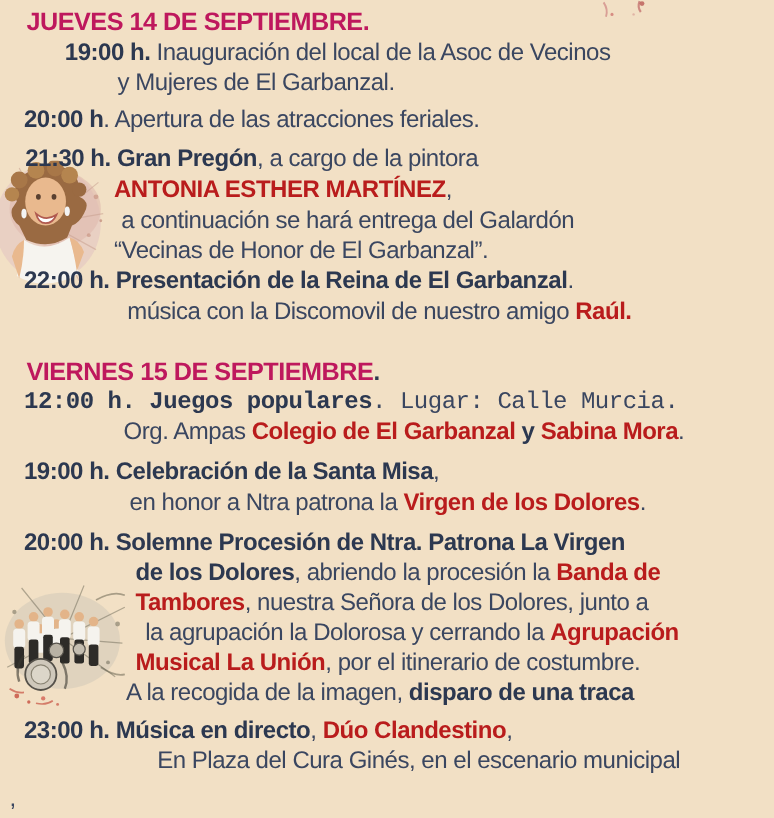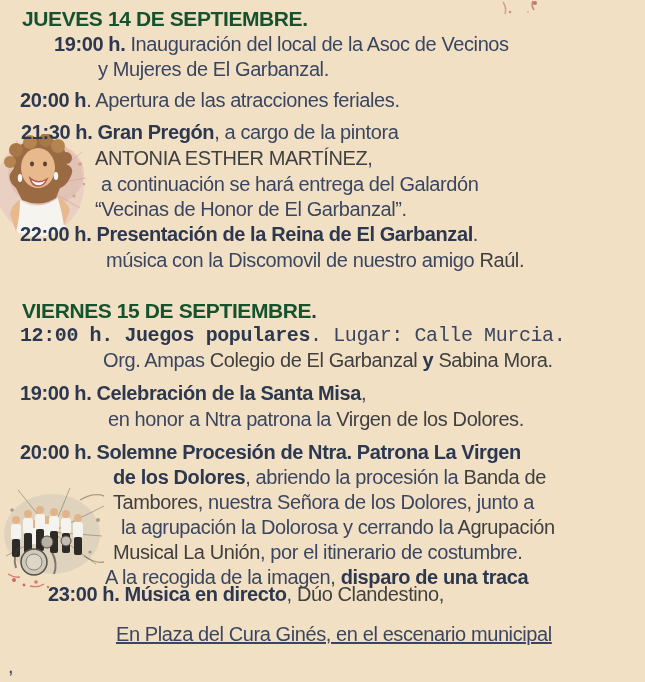--- a/index.html
+++ b/index.html
@@ -13,22 +13,22 @@
   .line{
     position:absolute;
     white-space:nowrap;
     font-size:20px;
     letter-spacing:-0.4px;
     line-height:1.15;
     color:#3a4660;
   }
   .seg-n{font-weight:400;color:#3a4660;}
   .seg-b{font-weight:700;color:#2c3850;}
-  .seg-r{font-weight:400;color:#404040;}
-  .seg-g{font-weight:700;color:#14532d;font-size:21px;}
+  .seg-r{font-weight:700;color:#b91c1c;}
+  .seg-g{font-weight:700;color:#be185d;font-size:21px;}
   .photo{position:absolute;pointer-events:none;}
 </style>
 </head>
 <body>
 
 <div class="page">
 
   <svg class="photo" style="left:495px;top:0;width:60px;height:16px;" viewBox="0 0 60 16">
     <path d="M8 2 q4 6 2 12" fill="none" stroke="#d08a86" stroke-width="1.6" opacity="0.75"></path>
     <circle cx="15" cy="12" r="1.3" fill="#cc6a66" opacity="0.7"></circle>
@@ -135,19 +135,19 @@
       <div class="line" style="top: 324px; left: 20px; font-family: Liberation Mono, monospace;"><span class="seg-b">12:00 h. Juegos populares</span><span class="seg-n">. Lugar: Calle Murcia.</span></div>
       <div class="line" style="top: 349px; left: 103px;"><span class="seg-n">Org. Ampas </span><span class="seg-r">Colegio de El Garbanzal</span><span class="seg-b"> y </span><span class="seg-r">Sabina Mora</span><span class="seg-n">.</span></div>
       <div class="line" style="top: 382px; left: 20px;"><span class="seg-b">19:00 h. Celebración de la Santa Misa</span><span class="seg-n">,</span></div>
       <div class="line" style="top: 408px; left: 108px;"><span class="seg-n">en honor a Ntra patrona la </span><span class="seg-r">Virgen de los Dolores</span><span class="seg-n">.</span></div>
       <div class="line" style="top: 441px; left: 20px;"><span class="seg-b">20:00 h. Solemne Procesión de Ntra. Patrona La Virgen</span></div>
       <div class="line" style="top: 466px; left: 113px;"><span class="seg-b">de los Dolores</span><span class="seg-n">, abriendo la procesión la </span><span class="seg-r">Banda de</span></div>
       <div class="line" style="top: 491px; left: 113px;"><span class="seg-r">Tambores</span><span class="seg-n">, nuestra Señora de los Dolores, junto a</span></div>
       <div class="line" style="top: 516px; left: 121px;"><span class="seg-n">la agrupación la Dolorosa y cerrando la </span><span class="seg-r">Agrupación</span></div>
       <div class="line" style="top: 541px; left: 113px;"><span class="seg-r">Musical La Unión</span><span class="seg-n">, por el itinerario de costumbre.</span></div>
       <div class="line" style="top: 566px; left: 105px;"><span class="seg-n">A la recogida de la imagen, </span><span class="seg-b">disparo de una traca</span></div>
-      <div class="line" style="top: 583px; left: 20px; margin-left: 28px;"><span class="seg-b">23:00 h. Música en directo</span><span class="seg-n">, </span><span class="seg-r">Dúo Clandestino</span><span class="seg-n">,</span></div>
-      <div class="line" style="top: 623px; left: 116px; text-decoration: underline;"><span class="seg-n">En Plaza del Cura Ginés, en el escenario municipal</span></div>
+      <div class="line" style="top: 598px; left: 20px;"><span class="seg-b">23:00 h. Música en directo</span><span class="seg-n">, </span><span class="seg-r">Dúo Clandestino</span><span class="seg-n">,</span></div>
+      <div class="line" style="top: 623px; left: 131px;"><span class="seg-n">En Plaza del Cura Ginés, en el escenario municipal</span></div>
       <div class="line" style="top: 655px; left: 8px;"><span class="seg-n">,</span></div>
       <div class="line" style="top: 683px; left: 123px; font-family: Liberation Serif, serif;"><span class="seg-n">patrocinada por </span><span class="seg-b">Panaderia El Garbanzal</span><span class="seg-n">.</span></div>
     </div>
 
 </div>
 
 </body></html>

